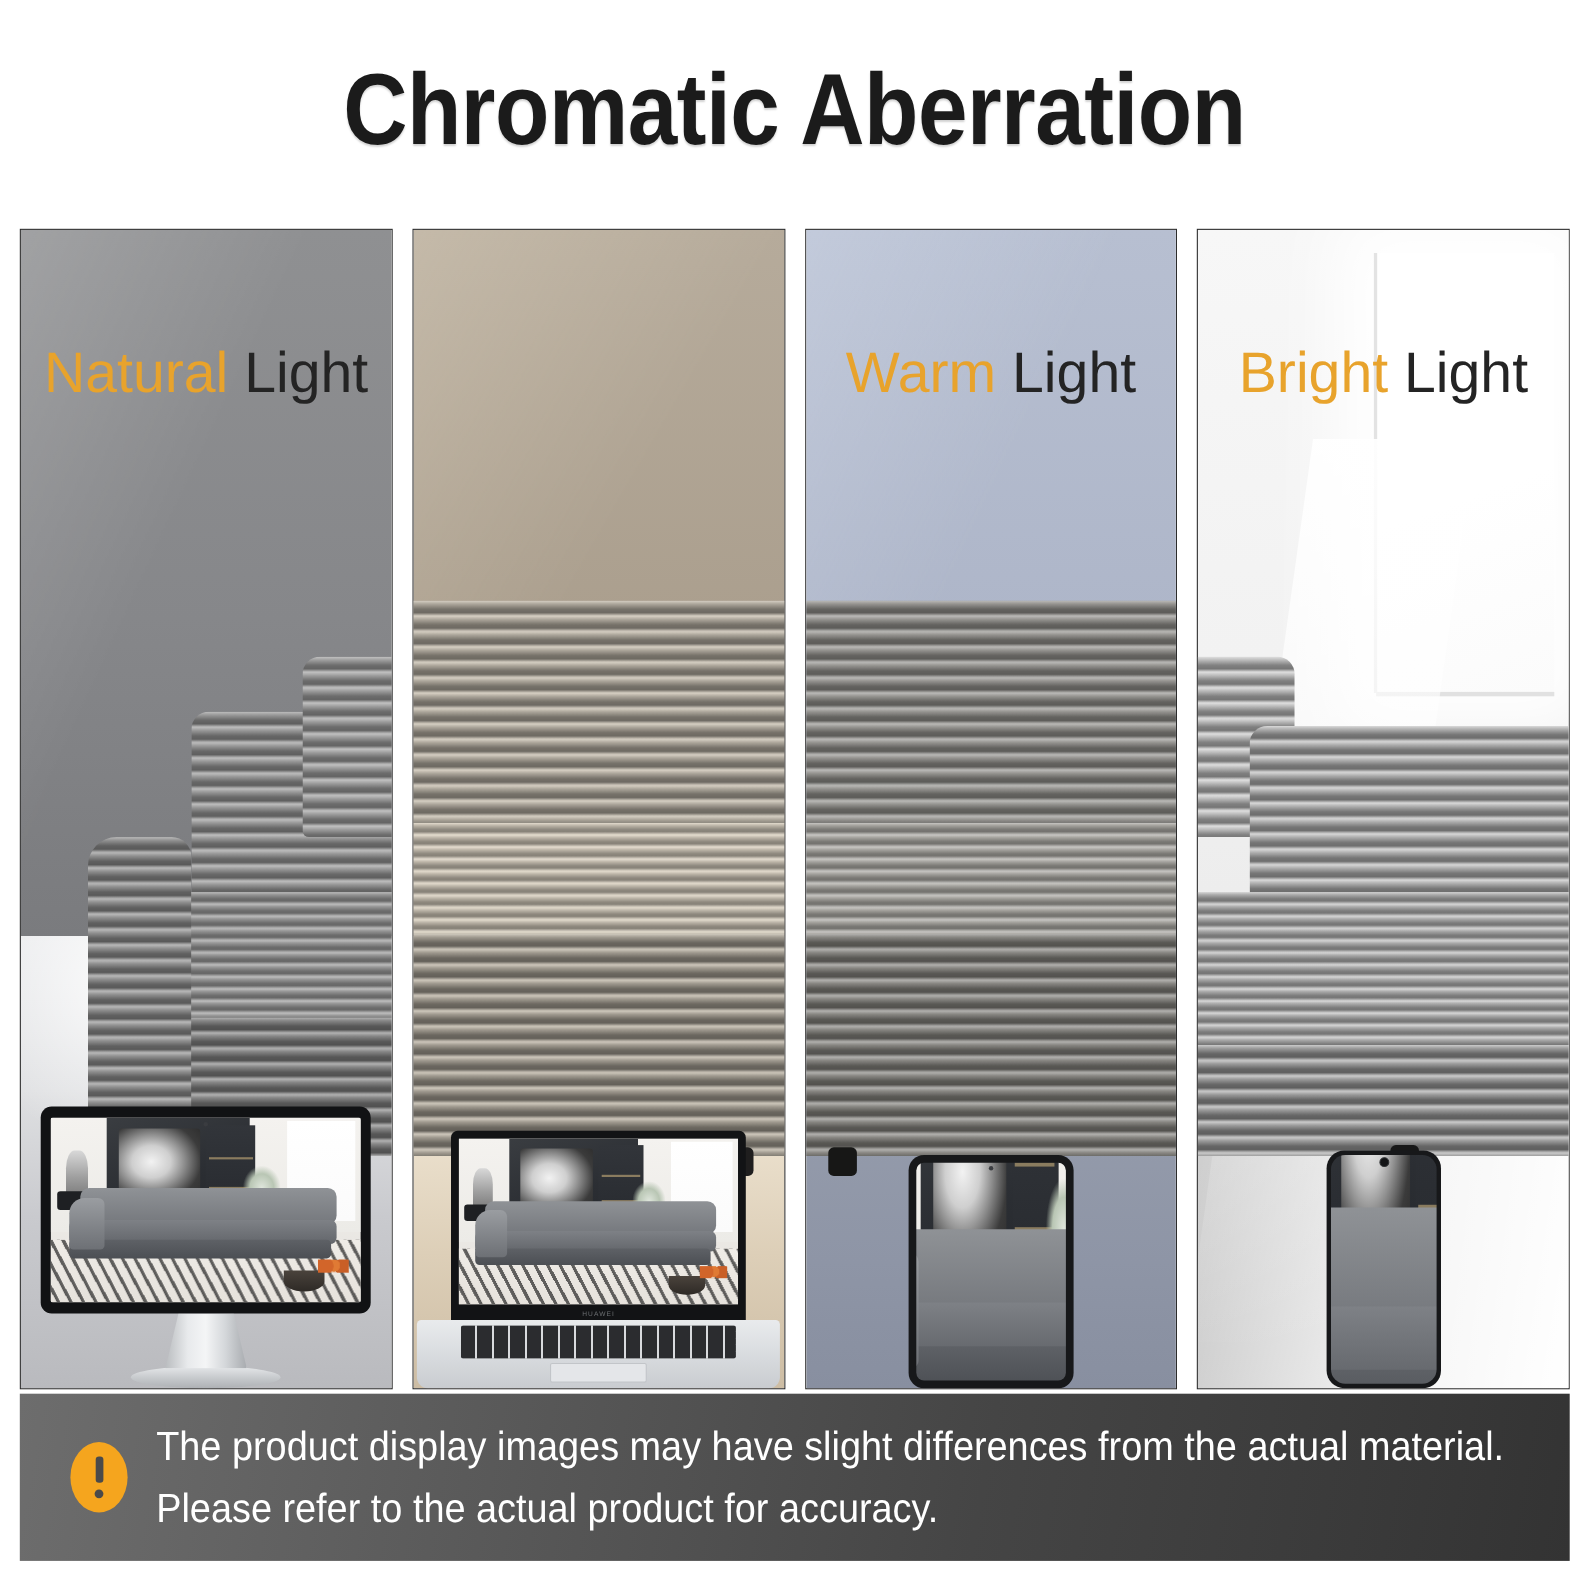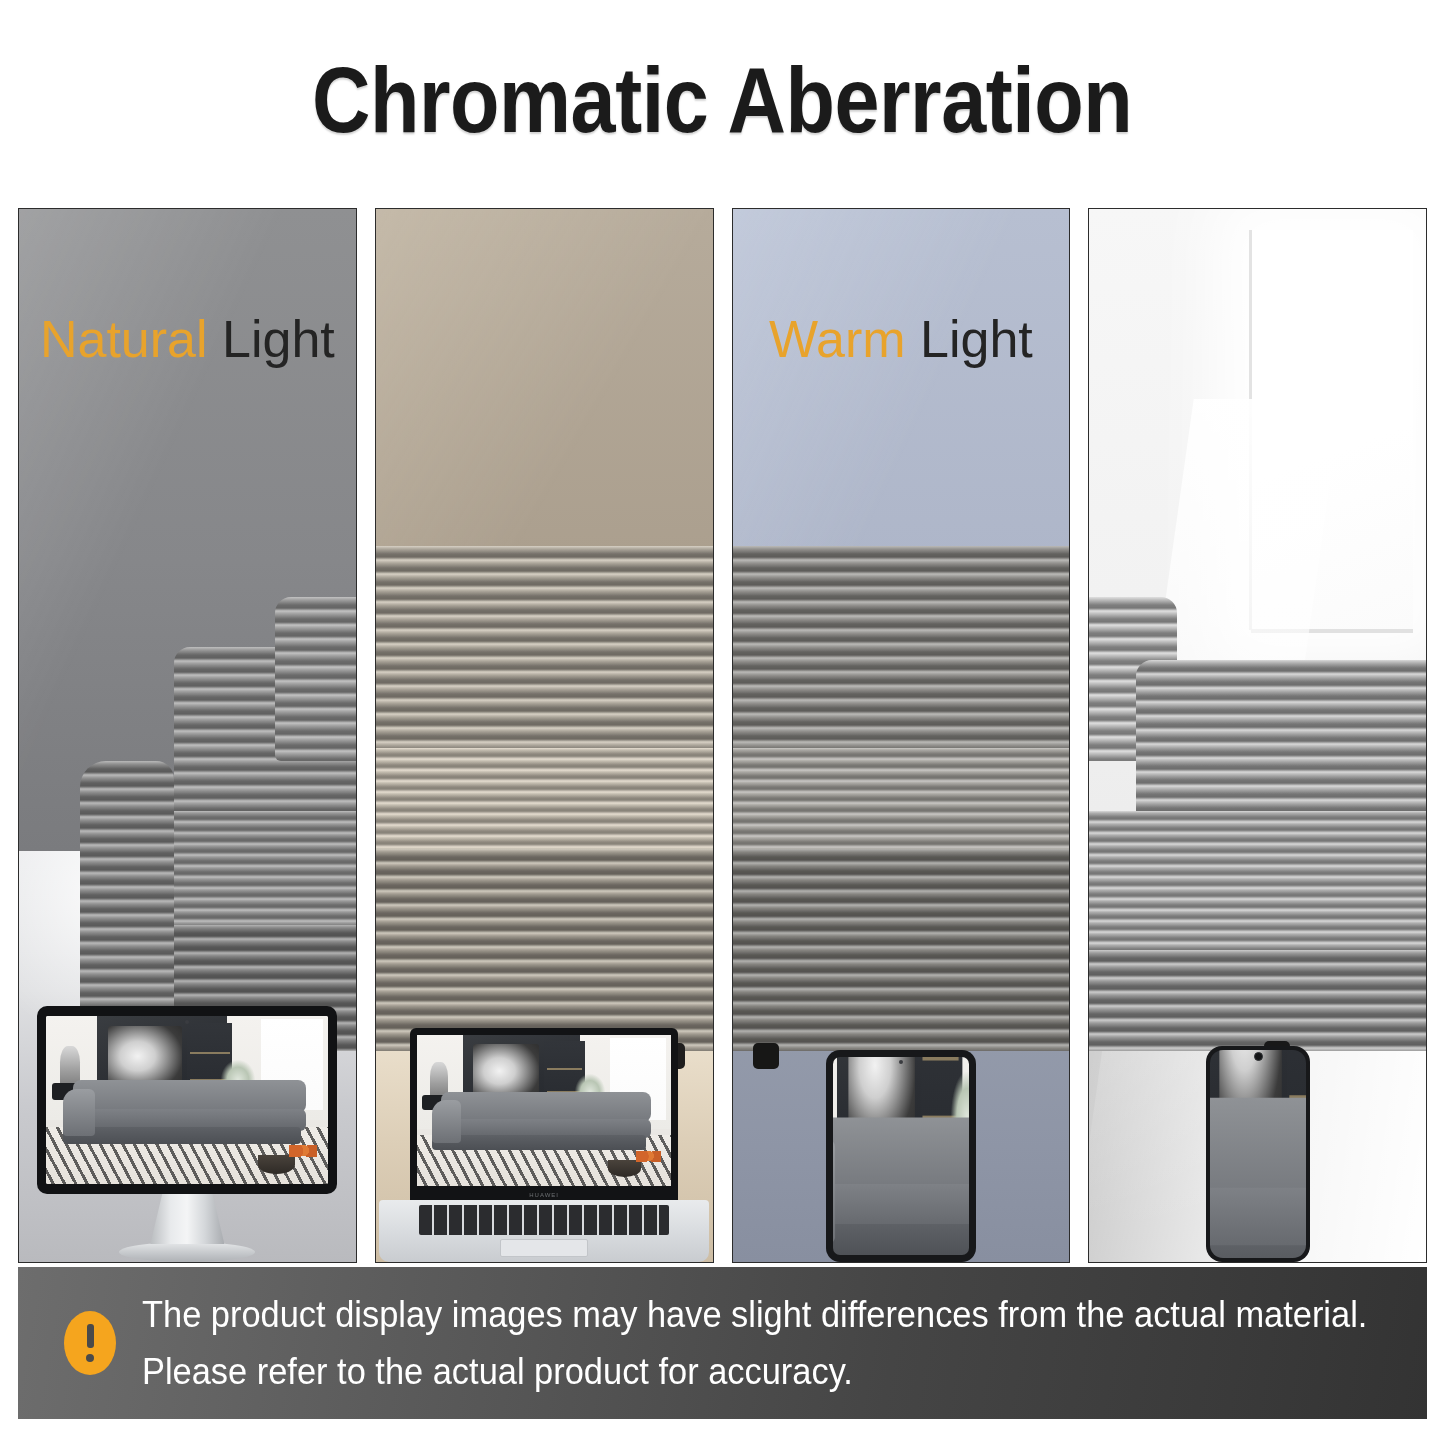--- a/index.html
+++ b/index.html
@@ -700,20 +700,23 @@
         </div>
       </div>
     </div>
   </div>
 
   <div class="panel p-bright">
     <div class="wall"></div>
     <div class="window"></div>
     <div class="floor"></div>
 
+    <div class="label">
+      <span class="kw">Bright</span><span class="lt"> Light</span>
+    </div>
 
     <div class="sofa-stage tone-bright">
       <div class="sofa" style="left:-8%; width:34%; bottom:46%; height:26%;">
         <div class="back-cushion rib" style="left:0; right:0; top:0; height:100%; background-color:#9a9c9e;"></div>
       </div>
       <div class="sofa" style="left:14%; right:-6%; bottom:34%; height:28%;">
         <div class="back-cushion rib" style="left:0; right:0; top:0; height:100%; background-color:#8f9193;"></div>
       </div>
       <div class="sofa" style="left:-8%; right:-6%; bottom:12%; height:26%;">
         <div class="seat-cushion rib-fine" style="left:0; right:0; top:0; height:100%; background-color:#939597;"></div>

